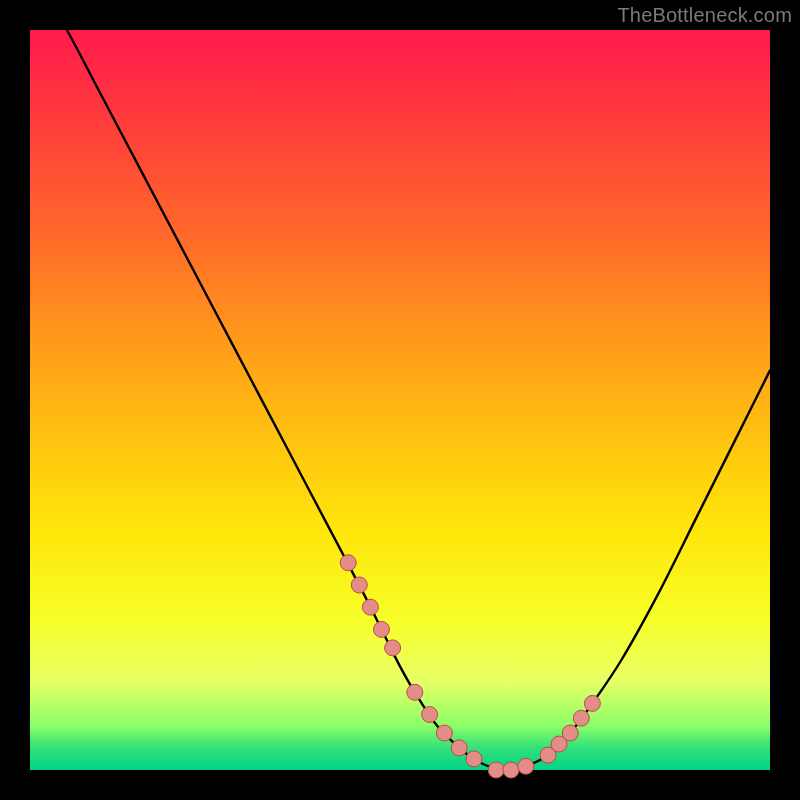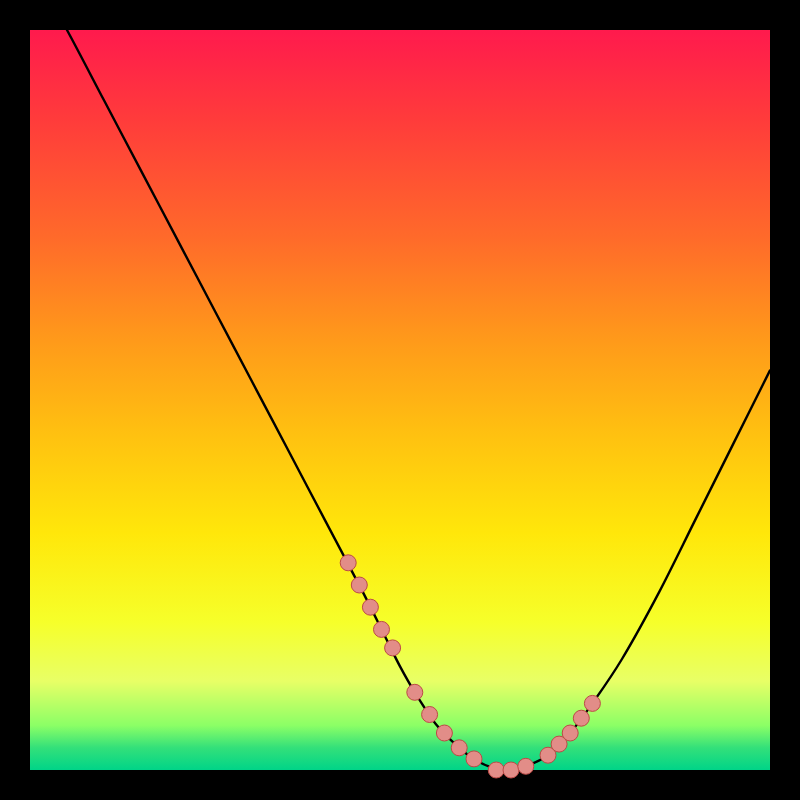--- a/index.html
+++ b/index.html
@@ -72,13 +72,14 @@
         <circle cx="511.00" cy="770.00" r="8" fill="#e28d88" stroke="#bc4a46" stroke-width="1"></circle>
         <circle cx="525.80" cy="766.30" r="8" fill="#e28d88" stroke="#bc4a46" stroke-width="1"></circle>
         <circle cx="548.00" cy="755.20" r="8" fill="#e28d88" stroke="#bc4a46" stroke-width="1"></circle>
         <circle cx="559.10" cy="744.10" r="8" fill="#e28d88" stroke="#bc4a46" stroke-width="1"></circle>
         <circle cx="570.20" cy="733.00" r="8" fill="#e28d88" stroke="#bc4a46" stroke-width="1"></circle>
         <circle cx="581.30" cy="718.20" r="8" fill="#e28d88" stroke="#bc4a46" stroke-width="1"></circle>
         <circle cx="592.40" cy="703.40" r="8" fill="#e28d88" stroke="#bc4a46" stroke-width="1"></circle>
       </g>
   </svg>
 
+  <div class="attribution">TheBottleneck.com</div>
 </div>
 
 </body></html>

